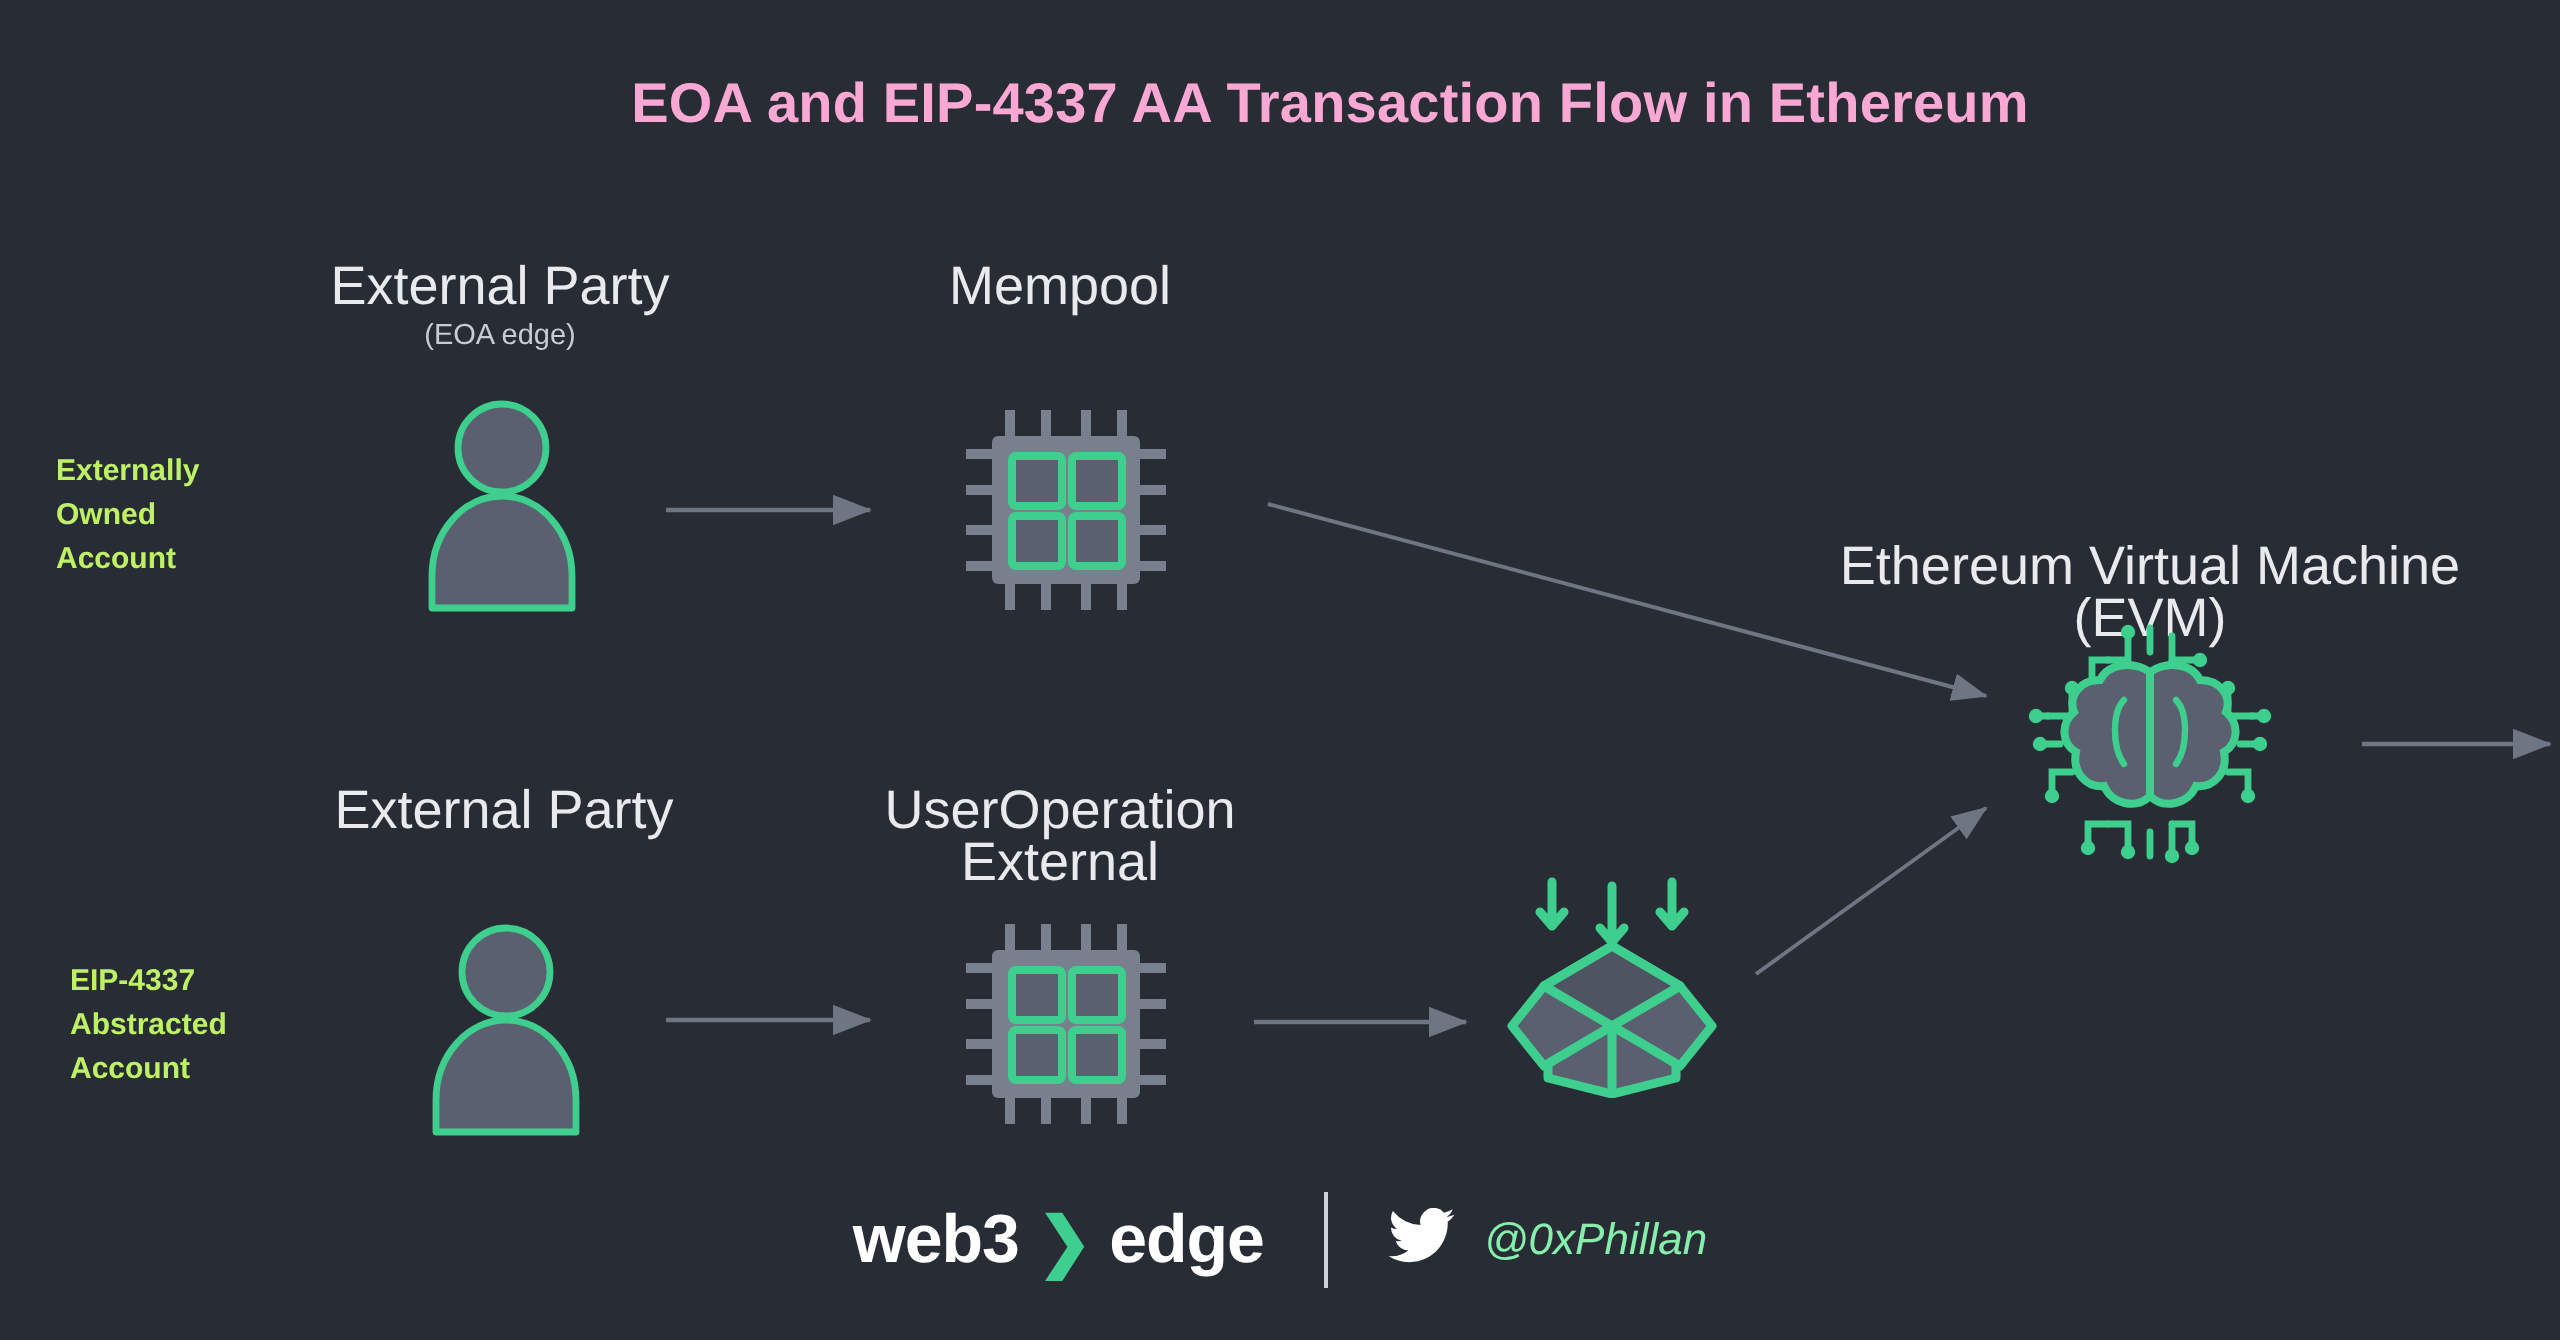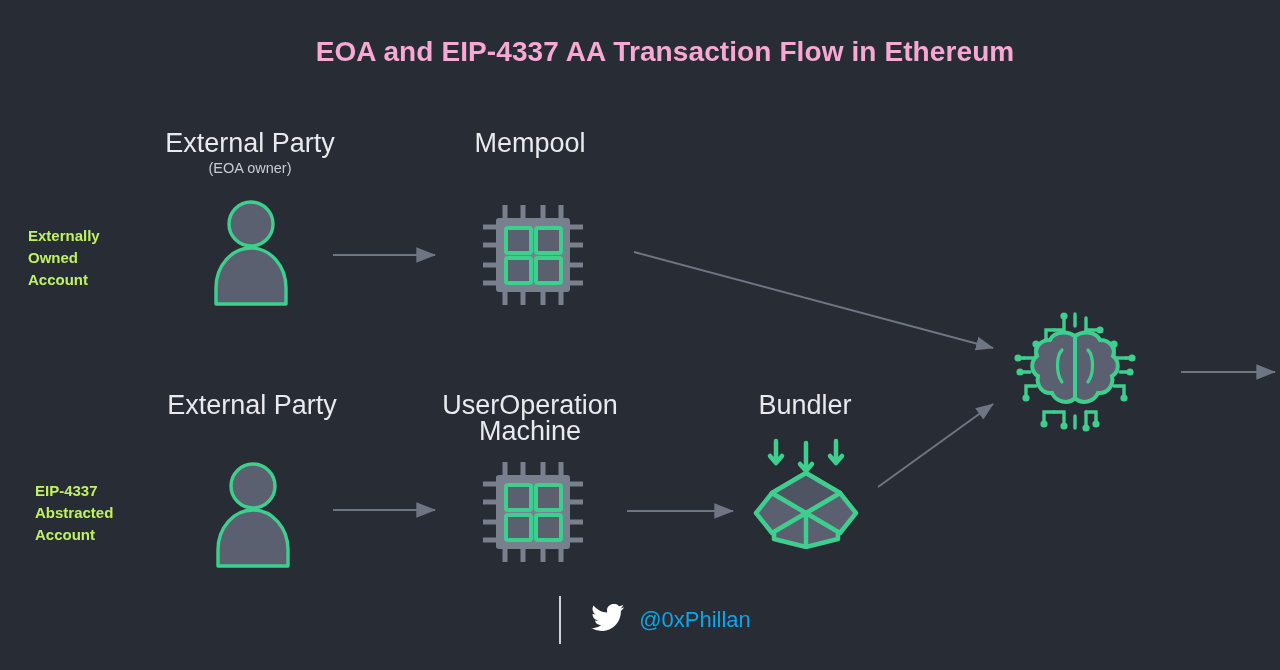--- a/index.html
+++ b/index.html
@@ -93,47 +93,48 @@
     height: 48px;
     background: #cfd3d9;
     margin: 0 30px;
   }
   #social {
     display: flex;
     align-items: center;
     gap: 14px;
   }
   #handle {
-    color: #0ea5e9;
+    color: #86efac;
     font-size: 22px;
+    font-style: italic;
   }
 </style>
 </head>
 <body>
 
 <div id="canvas">
 
   <div class="abs" id="title">EOA and EIP-4337 AA Transaction Flow in Ethereum</div>
 
   <div class="abs row-label" id="label-eoa">Externally
 Owned
 Account</div>
   <div class="abs row-label" id="label-aa">EIP-4337
 Abstracted
 Account</div>
 
   <div class="abs node-title" id="cap-ext1">External Party</div>
-  <div class="abs node-sub" id="cap-ext1-sub">(EOA owner)</div>
+  <div class="abs node-sub" id="cap-ext1-sub">(EOA edge)</div>
   <div class="abs node-title" id="cap-mempool">Mempool</div>
 
   <div class="abs node-title" id="cap-ext2">External Party</div>
   <div class="abs node-title" id="cap-uomempool">UserOperation
-Machine</div>
-  <div class="abs node-title" id="cap-bundler">Bundler</div>
-
+External</div>
+
+  <div class="abs node-title" id="cap-evm">Ethereum Virtual Machine (EVM)</div>
 
   <div class="icon-box" style="left:208px; top:198px;">
     <svg width="86" height="108" viewBox="0 0 86 108">
       <circle cx="43" cy="26" r="22" fill="#5a6070" stroke="#3ecf8e" stroke-width="3.4"></circle>
       <path d="M8 106 L8 90 A35 40 0 0 1 78 90 L78 106 Z" fill="#5a6070" stroke="#3ecf8e" stroke-width="3.4" stroke-linejoin="round"></path>
     </svg>
   </div>
 
   <div class="icon-box" style="left:481px; top:203px;">
     <svg width="104" height="104" viewBox="0 0 104 104">
@@ -292,20 +293,25 @@
     <line x1="333" y1="510" x2="435" y2="510" stroke="#6e7583" stroke-width="2.2" marker-end="url(#ah)"></line>
 
     <line x1="627" y1="511" x2="733" y2="511" stroke="#6e7583" stroke-width="2.2" marker-end="url(#ah)"></line>
 
     <line x1="878" y1="487" x2="993" y2="404" stroke="#6e7583" stroke-width="2" marker-end="url(#ah)"></line>
 
     <line x1="1181" y1="372" x2="1275" y2="372" stroke="#6e7583" stroke-width="2.2" marker-end="url(#ah)"></line>
   </svg>
 
   <div class="abs" id="footer">
+    <div id="brand">
+      <span>web3</span>
+      <span class="chev">❯</span>
+      <span>edge</span>
+    </div>
     <div id="divider"></div>
     <div id="social">
       <span>
         <svg width="34" height="28" viewBox="0 0 24 20">
           <path fill="#ffffff" d="M23.6 2.4c-.87.39-1.8.65-2.78.77a4.85 4.85 0 0 0 2.13-2.68 9.7 9.7 0 0 1-3.08 1.18A4.84 4.84 0 0 0 11.5 6.1 13.74 13.74 0 0 1 1.6 1.07a4.84 4.84 0 0 0 1.5 6.46 4.8 4.8 0 0 1-2.2-.6v.06a4.84 4.84 0 0 0 3.88 4.75c-.7.19-1.46.22-2.18.08a4.85 4.85 0 0 0 4.52 3.36A9.72 9.72 0 0 1 0 17.17a13.7 13.7 0 0 0 7.42 2.18c8.9 0 13.78-7.38 13.78-13.78l-.02-.63A9.84 9.84 0 0 0 23.6 2.4z"></path>
         </svg>
       </span>
       <span id="handle">@0xPhillan</span>
     </div>
   </div>

